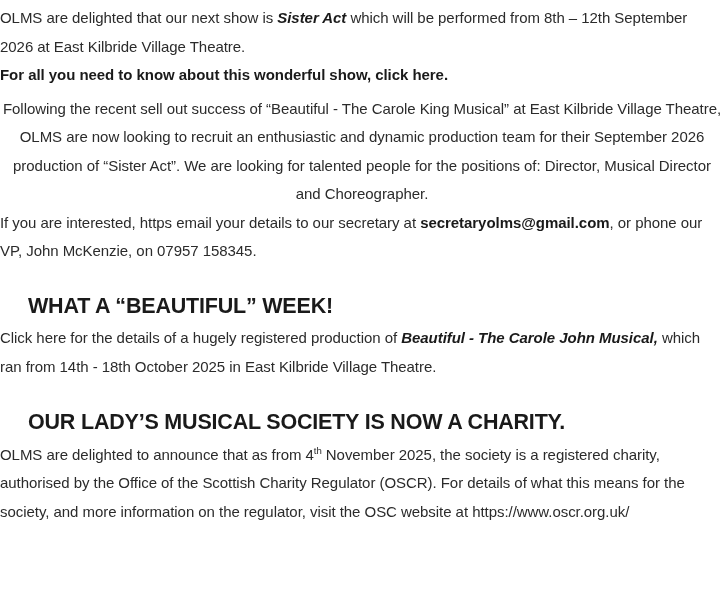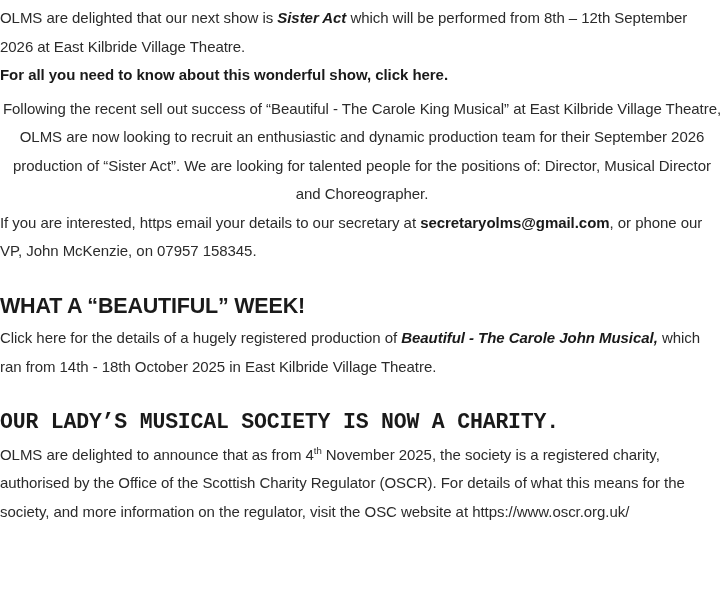--- a/index.html
+++ b/index.html
@@ -30,20 +30,21 @@
     font-weight: bold;
     color: #1a1a1a;
     letter-spacing: -0.2px;
     line-height: 1.15;
   }
   h2.size-md {
     font-size: 17.5px;
   }
   h2.size-lg {
     font-size: 21.5px;
+    margin-left: 28px;
   }
 
   
   p.body {
     margin: 0;
     font-size: 15px;
     line-height: 28.5px;
     color: #2b2b2b;
     letter-spacing: -0.05px;
   }
@@ -61,21 +62,21 @@
   .blk-next-show-body    { padding-top: 4px; }
   .blk-next-show-bold    { padding-top: 0px; }
 
   .blk-production-heading { padding-top: 27px; }
   .blk-production-body    { padding-top: 5px; text-align: center; }
   .blk-production-contact { padding-top: 0px; }
 
   .blk-week-heading { padding-top: 28px; }
   .blk-week-body    { padding-top: 6px; }
 
-  .blk-charity-heading { padding-top: 29px; font-family: Liberation Mono, monospace; }
+  .blk-charity-heading { padding-top: 29px; }
   .blk-charity-body    { padding-top: 6px; }
 
   .nowrap { white-space: nowrap; margin-top: 16px; }
 </style>
 </head>
 <body>
 
 <div class="page">
 
   <section>

